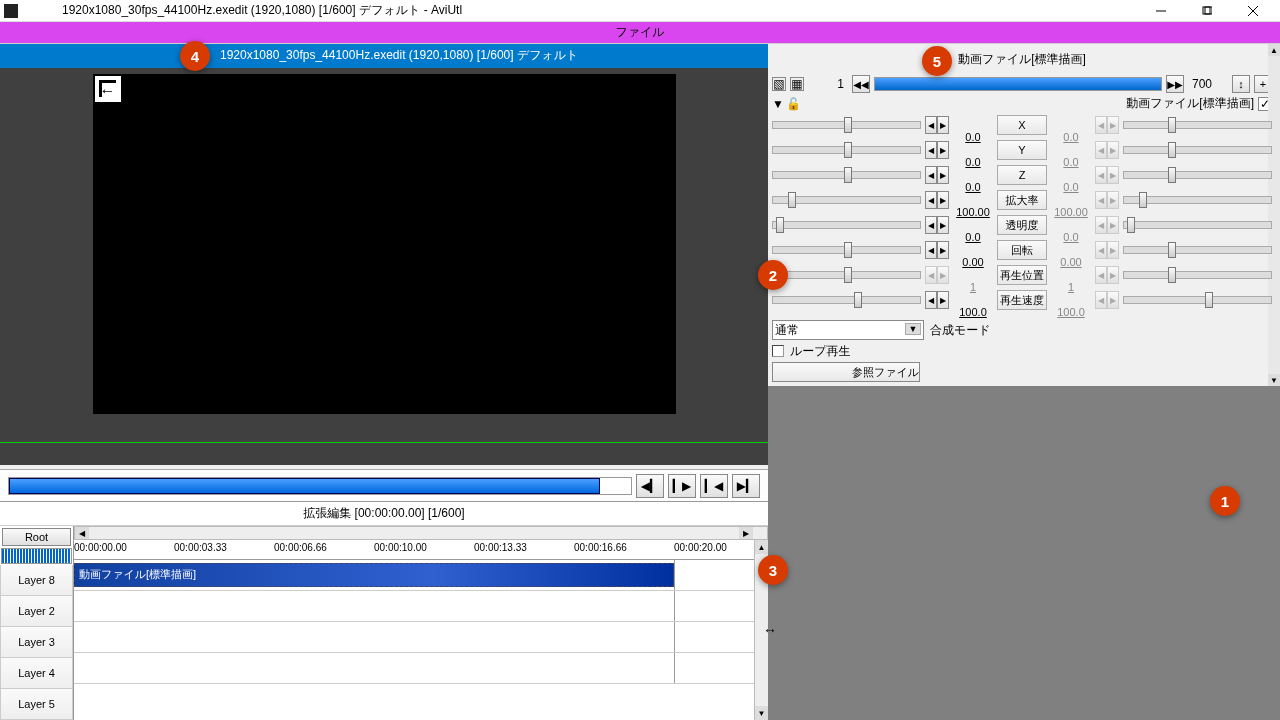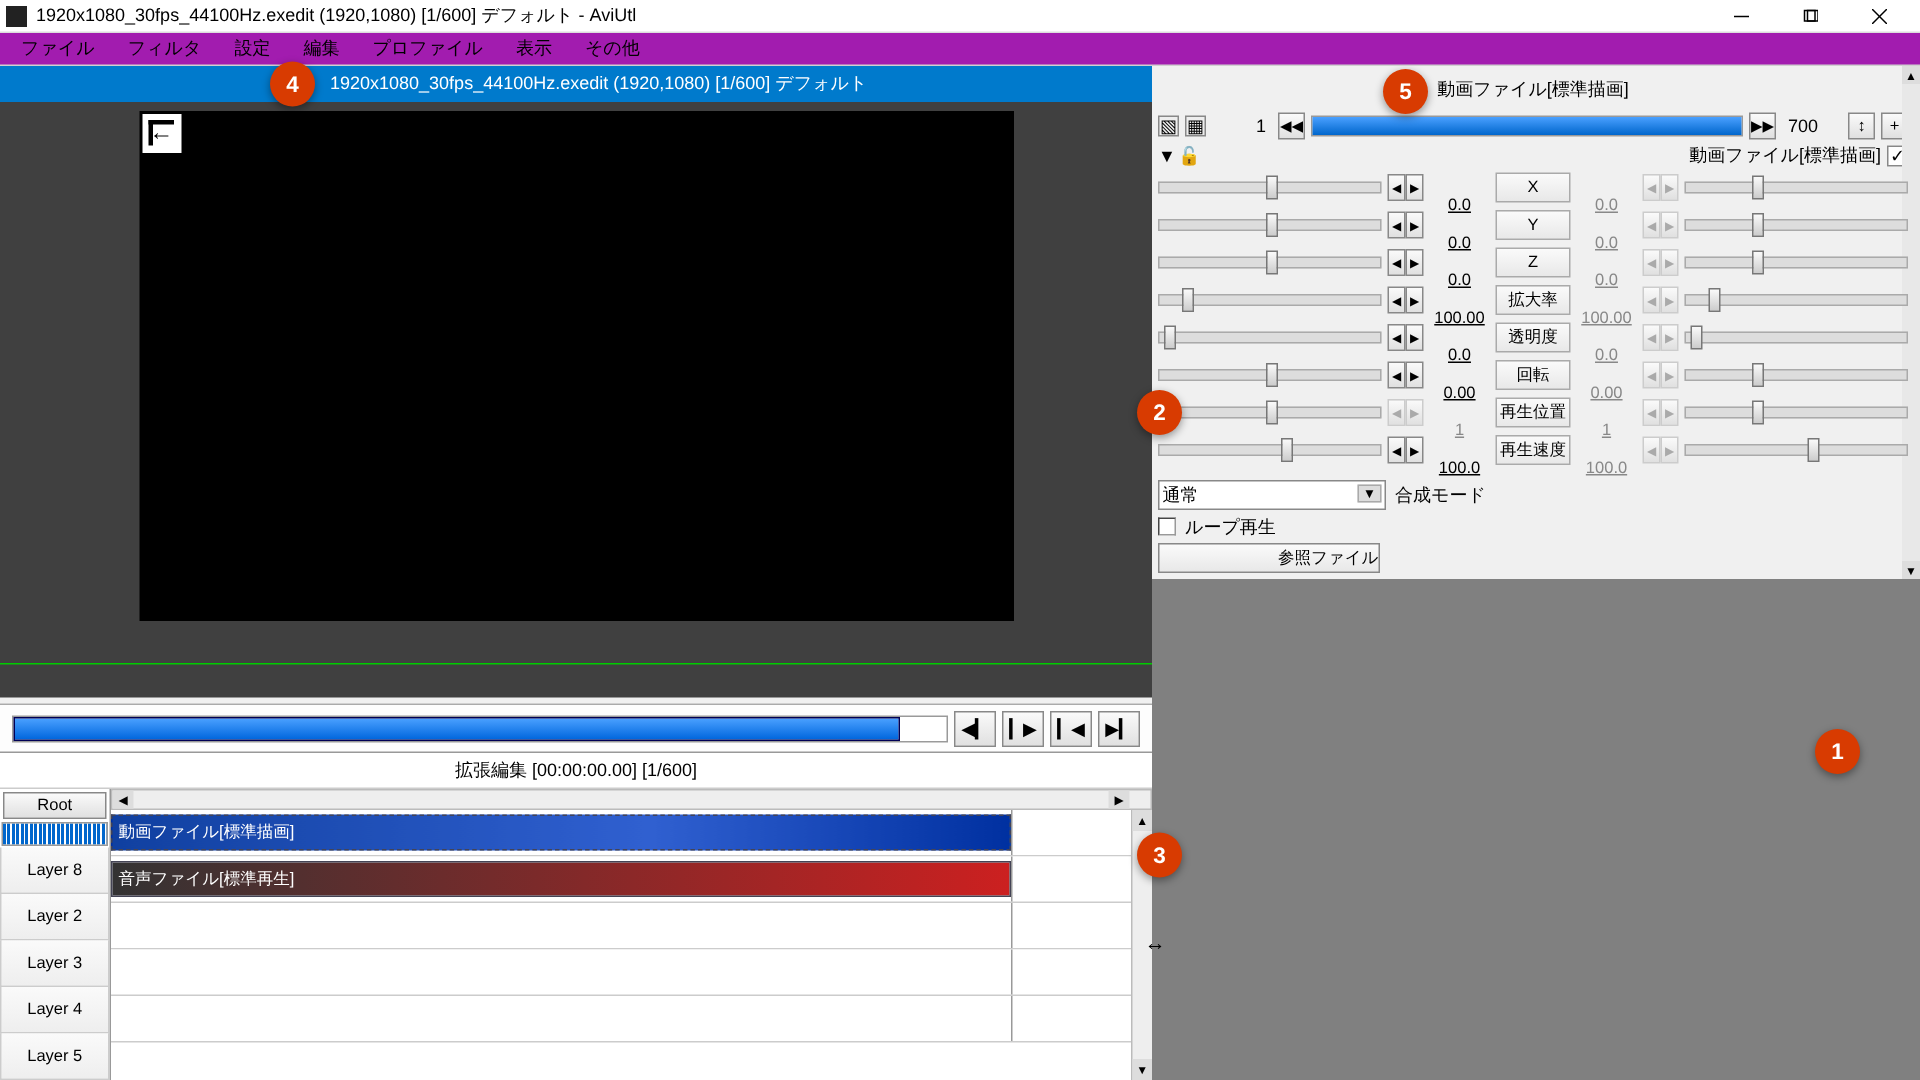--- a/index.html
+++ b/index.html
@@ -1,27 +1,27 @@
 <!DOCTYPE html>
 <html><head>
 <meta charset="utf-8">
 <style>
 * { margin: 0; padding: 0; box-sizing: border-box; font-family: "MS UI Gothic", "Yu Gothic UI", sans-serif; font-size: 12px; }
 body { background: #f0f0f0; width: 1280px; height: 720px; overflow: hidden; position: relative; }
 
 
 .titlebar { background: #fff; height: 22px; display: flex; align-items: center; padding: 0 4px; border-bottom: 1px solid #ddd; }
 .titlebar-icon { width: 14px; height: 14px; background: #222; margin-right: 6px; }
-.titlebar-text { flex: 1; font-size: 12px; }
+.titlebar-text { flex: 1; font-size: 12px; margin-left: 38px; }
 .win-controls { display: flex; }
 .win-btn { width: 46px; height: 22px; display: flex; align-items: center; justify-content: center; cursor: pointer; }
 .win-btn svg { width: 10px; height: 10px; }
 
 
-.menubar { background: #a21caf; height: 22px; display: flex; align-items: center; padding: 0 4px; border-bottom: 1px solid #d0d0d0; gap: 2px; }
+.menubar { background: #d946ef; height: 22px; display: flex; align-items: center; padding: 0 4px; border-bottom: 1px solid #d0d0d0; gap: 2px; flex-direction: column; }
 .menu-item { padding: 2px 10px; cursor: pointer; font-size: 12px; }
 
 
 .main { display: flex; height: calc(720px - 44px); }
 .left-pane { width: 768px; display: flex; flex-direction: column; }
 .right-pane { flex: 1; display: flex; flex-direction: column; background: #f0f0f0; }
 
 
 .preview-header { background: #007acc; color: #fff; height: 24px; display: flex; align-items: center; padding-left: 220px; font-size: 12px; position: relative; }
 .preview-area { background: #404040; height: 400px; position: relative; display: flex; justify-content: center; align-items: flex-start; padding-top: 6px; }
@@ -165,26 +165,31 @@
           <div class="layer-label">Layer 2</div>
           <div class="layer-label">Layer 3</div>
           <div class="layer-label">Layer 4</div>
           <div class="layer-label">Layer 5</div>
         </div>
         <div class="timeline-tracks">
           <div class="scroll-h">
             <div class="scroll-arrow" style="left:0">◀</div>
             <div class="scroll-arrow" style="right:14px">▶</div>
           </div>
+          <div class="ruler">
+            <span class="ruler-tick" style="left:0px">00:00:00.00</span>
+            <span class="ruler-tick" style="left:100px">00:00:03.33</span>
+            <span class="ruler-tick" style="left:200px">00:00:06.66</span>
+            <span class="ruler-tick" style="left:300px">00:00:10.00</span>
+            <span class="ruler-tick" style="left:400px">00:00:13.33</span>
+            <span class="ruler-tick" style="left:500px">00:00:16.66</span>
+            <span class="ruler-tick" style="left:600px">00:00:20.00</span>
+          </div>
           <div class="track-row">
             <div class="clip video">動画ファイル[標準描画]</div>
-            <div class="vline"></div>
-          </div>
-          <div class="track-row">
-            <div class="clip audio">音声ファイル[標準再生]</div>
             <div class="vline"></div>
           </div>
           <div class="track-row">
               <div class="vline"></div>
             </div>
           <div class="track-row">
               <div class="vline"></div>
             </div>
           <div class="track-row">
               <div class="vline"></div>

